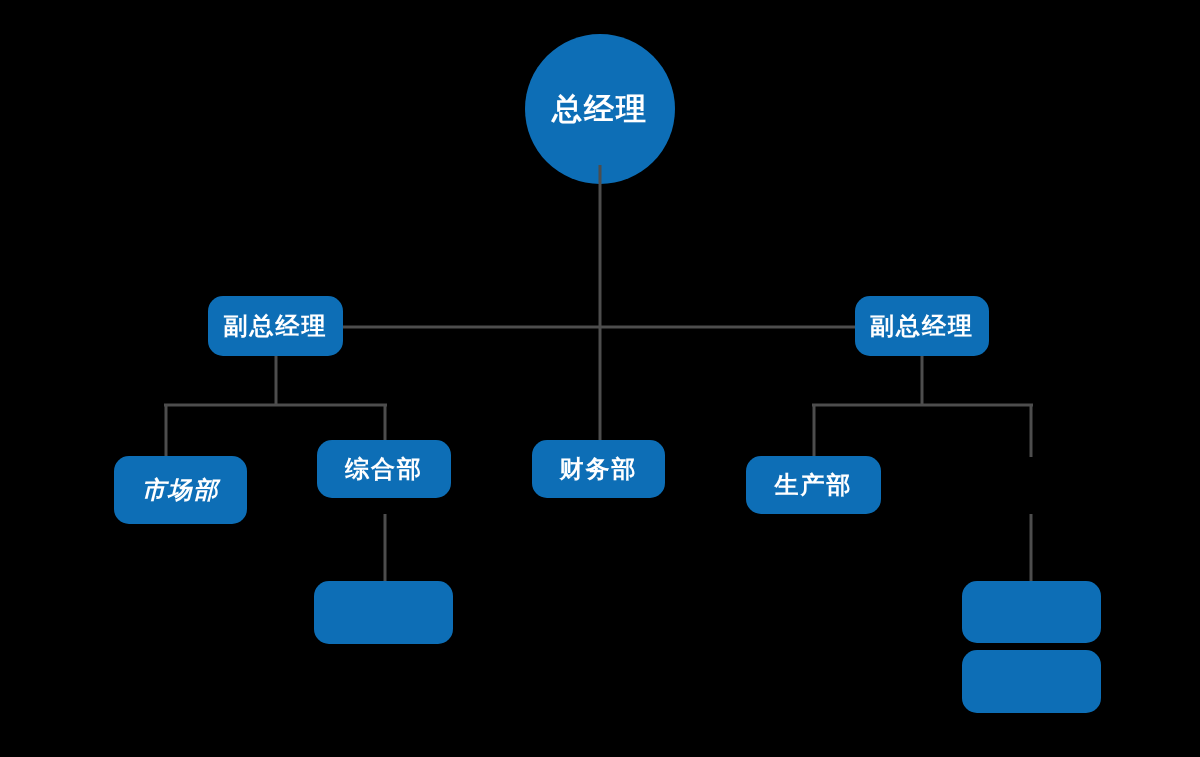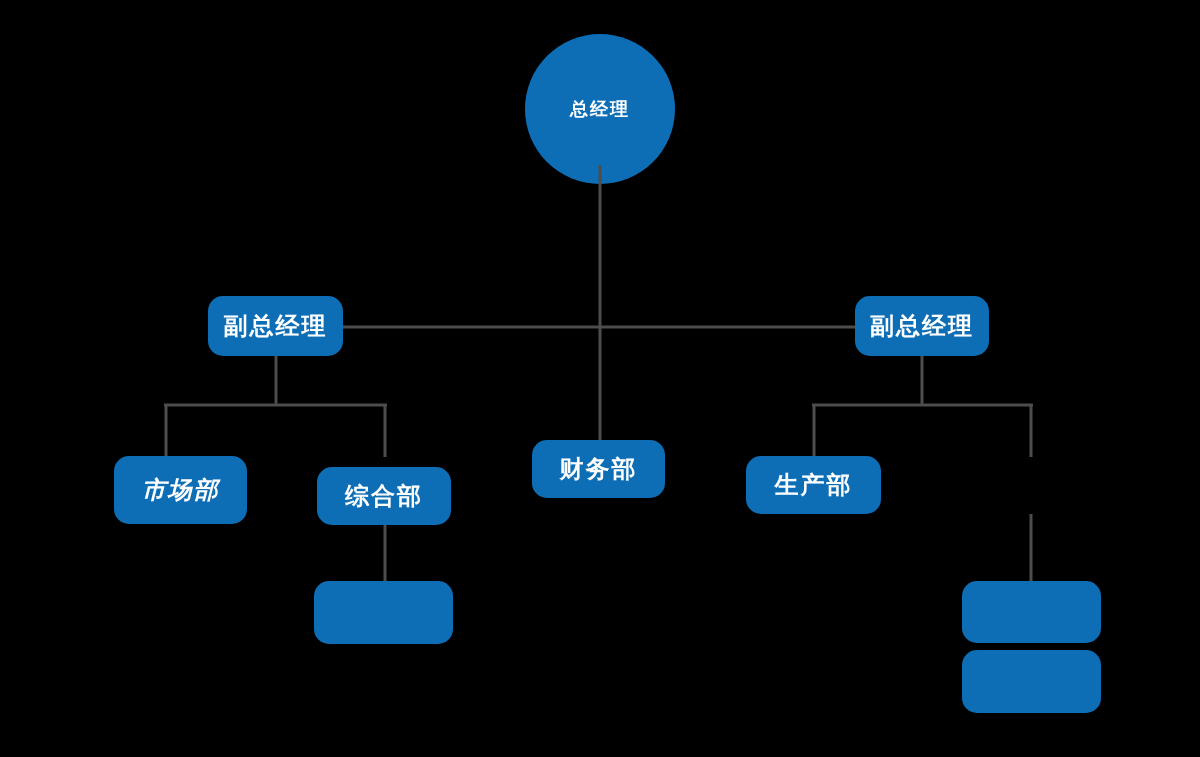--- a/index.html
+++ b/index.html
@@ -38,21 +38,21 @@
     justify-content: center;
     font-weight: 700;
     font-size: 24px;
     letter-spacing: 2px;
     box-sizing: border-box;
     white-space: nowrap;
     border-radius: 15px;
   }
   .node.circle {
     border-radius: 50%;
-    font-size: 18px;
+    font-size: 30px;
   }
   line {
     stroke: var(--connector, #4d4d4d);
     stroke-width: 3;
   }
 </style>
 </head>
 <body>
 
 <div class="canvas">
@@ -76,21 +76,21 @@
   </svg>
 
   <div class="node circle" style="left:525px; top:34px; width:150px; height:150px;">总经理</div>
 
   <div class="node" style="left:208px; top:296px; width:135px; height:60px;">副总经理</div>
 
   <div class="node" style="left:855px; top:296px; width:134px; height:60px;">副总经理</div>
 
   <div class="node" style="left:114px; top:456px; width:133px; height:68px;font-style:italic;">市场部</div>
 
-  <div class="node" style="left:317px; top:467px; width:134px; height:58px;">综合部</div>
+  <div class="node" style="left:317px; top:440px; width:134px; height:58px;">综合部</div>
 
   <div class="node" style="left:532px; top:440px; width:133px; height:58px;">财务部</div>
 
   <div class="node" style="left:746px; top:456px; width:135px; height:58px;">生产部</div>
 
 
   <div class="node" style="left:314px; top:581px; width:139px; height:63px;"></div>
 
   <div class="node" style="left:962px; top:581px; width:139px; height:62px;"></div>
 

